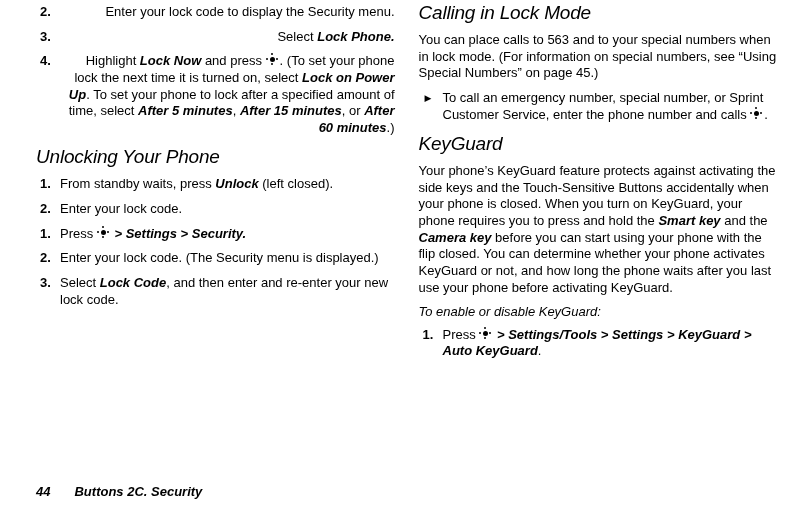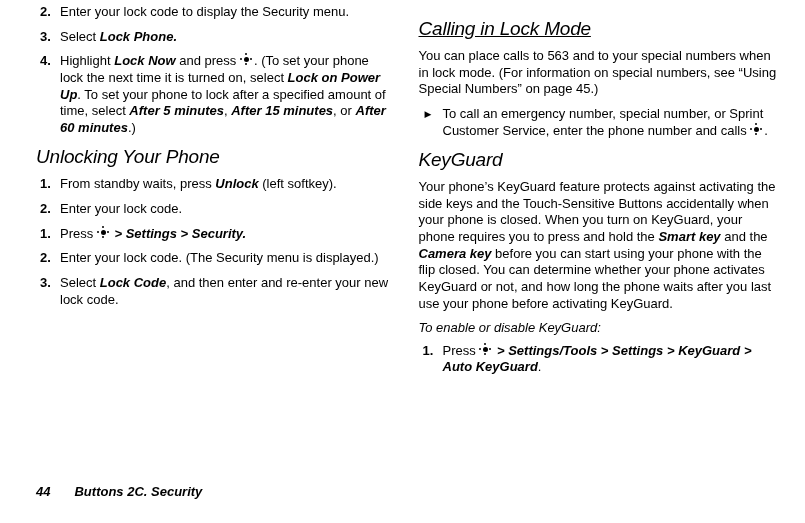--- a/index.html
+++ b/index.html
@@ -20,38 +20,38 @@
     flex:1;
     min-width:0;
   }
   h2{
     font-style:italic;
     font-weight:500;
     font-size:19px;
     margin:10px 0 8px 0;
     letter-spacing:-0.2px;
   }
-  h2.tight-top{margin-top:18px;text-decoration:underline;}
+  h2.tight-top{margin-top:2px;}
   .sub{
     font-style:italic;
     font-size:13px;
     margin:4px 0 6px 0;
   }
   p{
     font-size:13px;
     line-height:1.28;
     margin:4px 0 8px 0;
   }
   ol{
     list-style:none;
     padding:0;
     margin:0 0 8px 0;
     counter-reset:step;
   }
-  ol.start2{counter-reset:step 1;}
+  ol.start2{counter-reset:step 1;text-align:right;}
   ol>li{
     font-size:13px;
     line-height:1.28;
     padding-left:24px;
     position:relative;
     margin:4px 0 8px 0;
   }
   ol>li::before{
     counter-increment:step;
     content:counter(step)".";
@@ -131,21 +131,21 @@
         <span>Select </span><span class="bi">Lock Phone.</span>
       </li>
       <li>
         <span>Highlight </span><span class="bi">Lock Now</span><span> and press </span><span class="navdot"><span class="v"></span></span><span>. (To set your phone lock the next time it is turned on, select </span><span class="bi">Lock on Power Up</span><span>. To set your phone to lock after a specified amount of time, select </span><span class="bi">After 5 minutes</span><span>, </span><span class="bi">After 15 minutes</span><span>, or </span><span class="bi">After 60 minutes</span><span>.)</span>
       </li>
     </ol>
 
     <h2>Unlocking Your Phone</h2>
     <ol>
       <li>
-        <span>From standby waits, press </span><span class="bi">Unlock</span><span> (left softkey).</span>
+        <span>From standby waits, press </span><span class="bi">Unlock</span><span> (left closed).</span>
       </li>
       <li>Enter your lock code.</li>
     </ol>
 
     <ol>
       <li>
         <span>Press </span><span class="navdot"><span class="v"></span></span><span class="bi"> &gt; Settings &gt; Security.</span>
       </li>
       <li>Enter your lock code. (The Security menu is displayed.)</li>
       <li>

